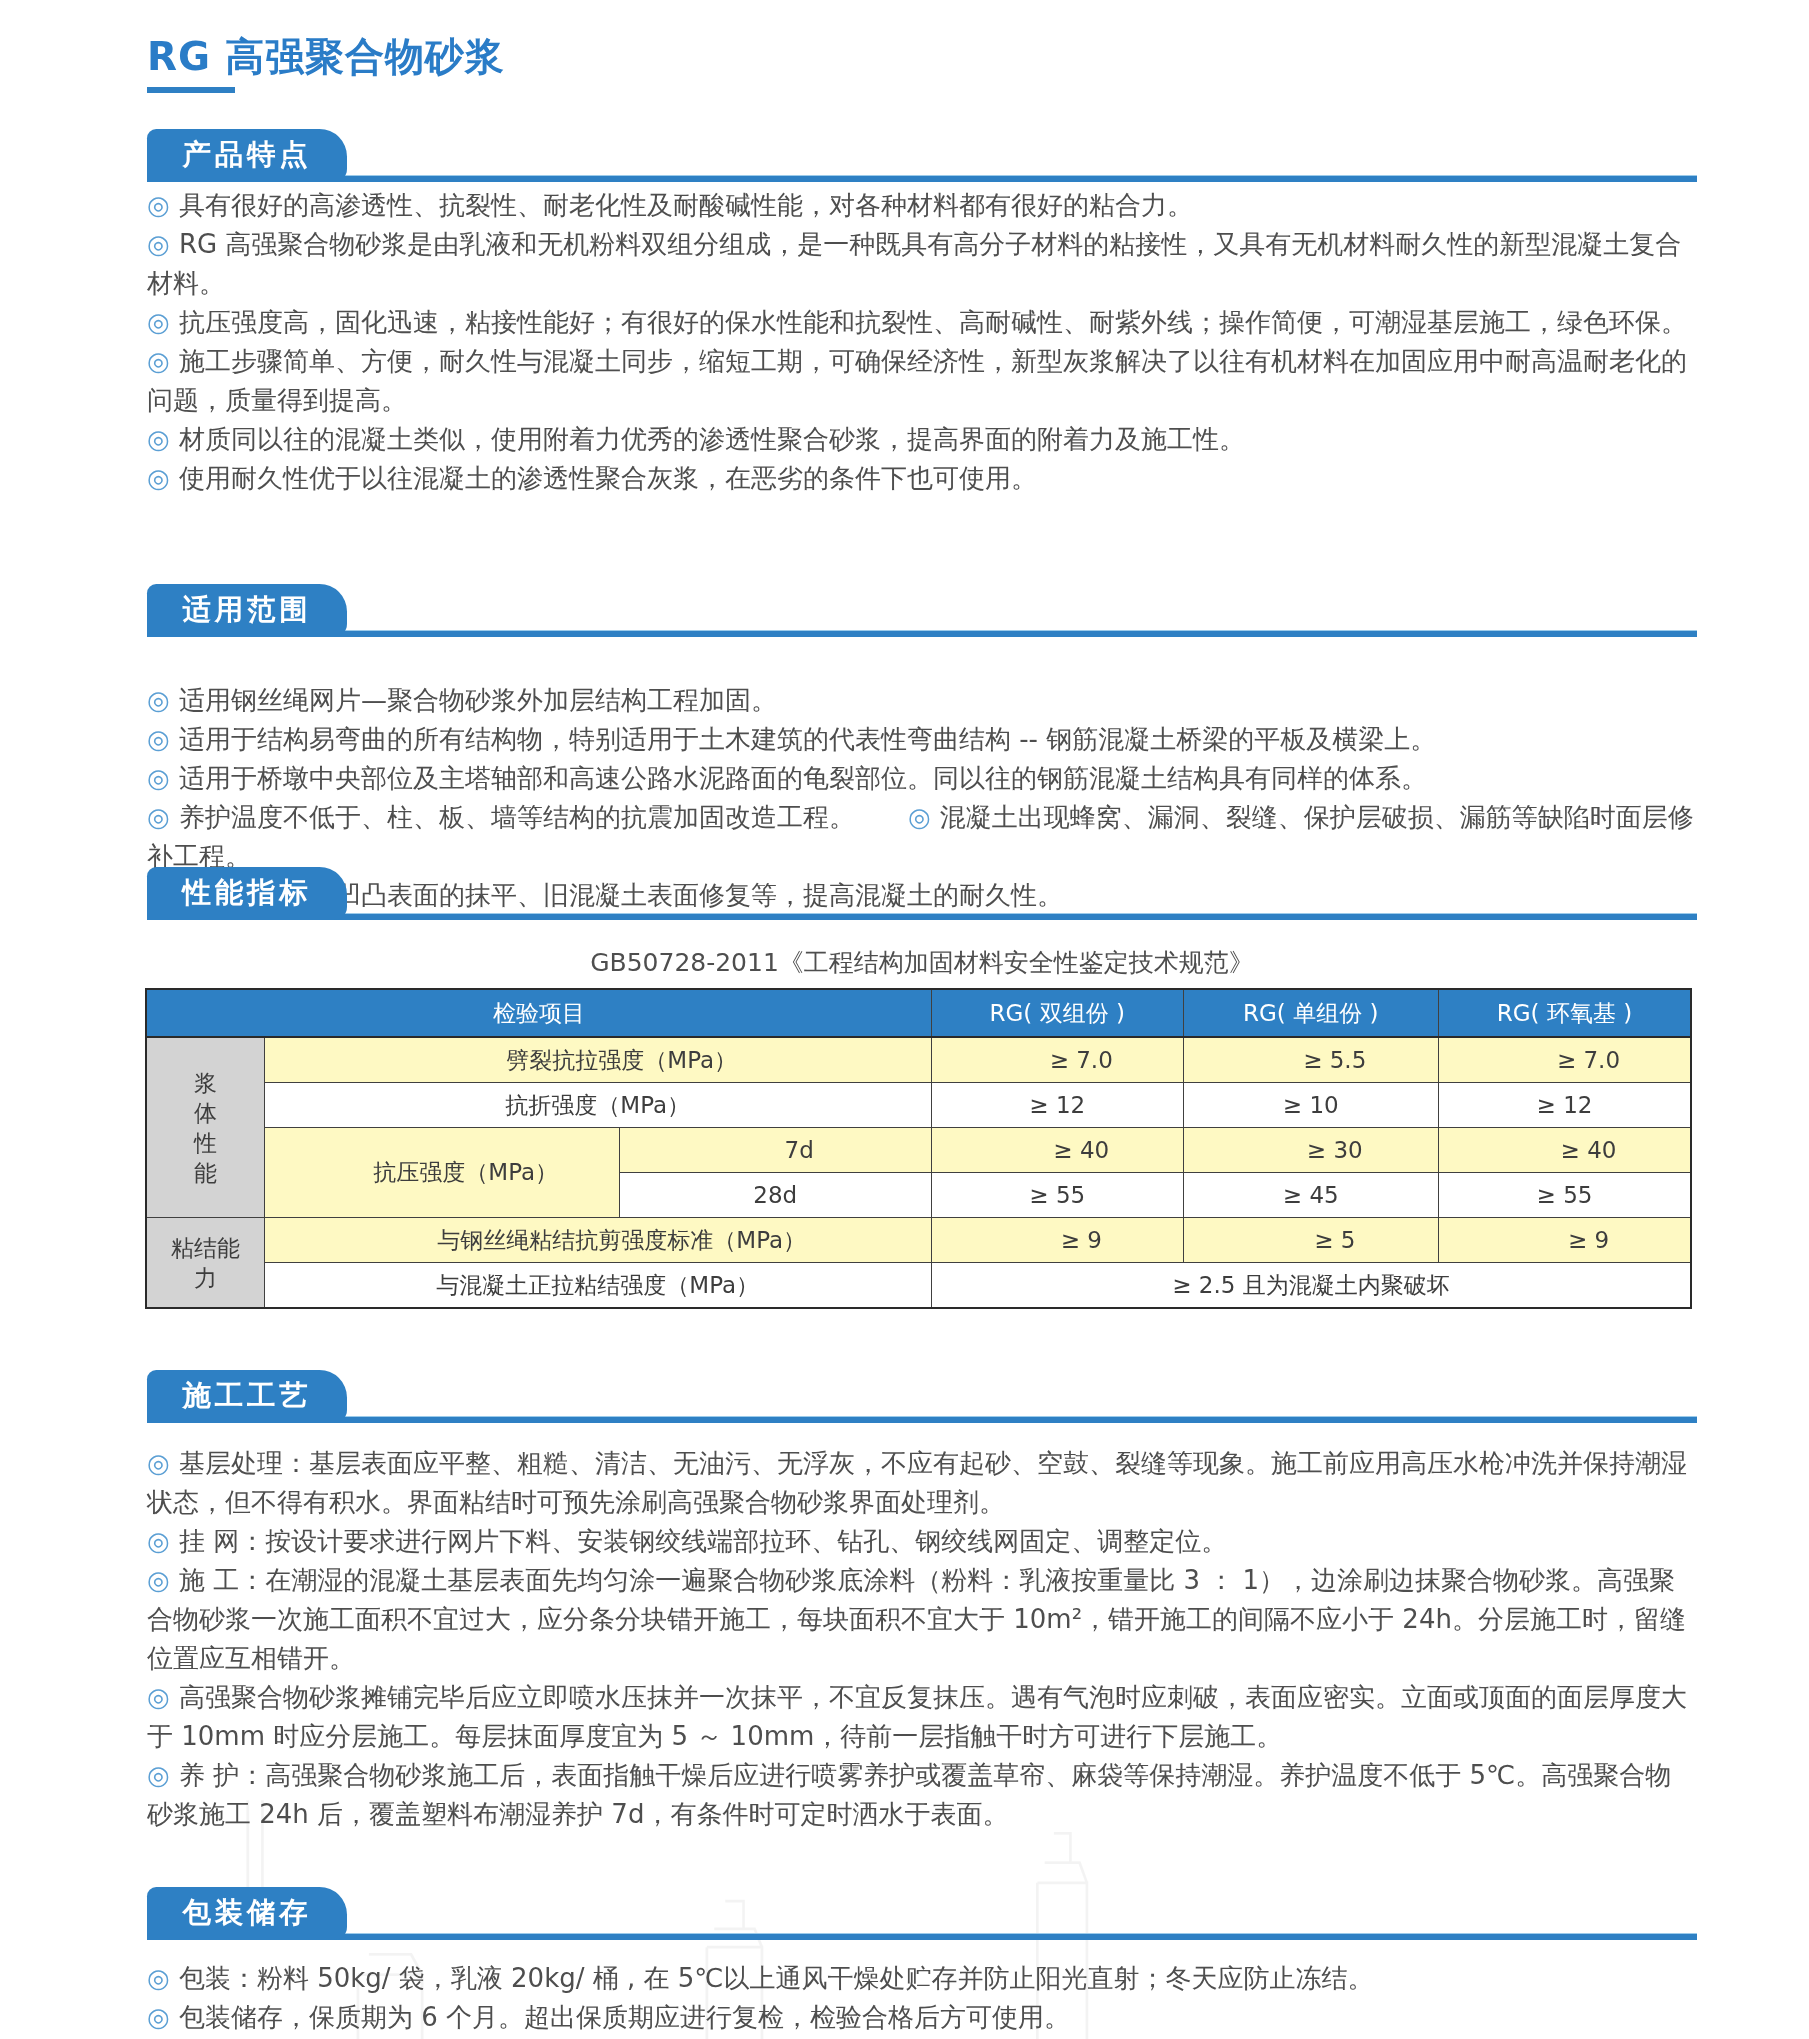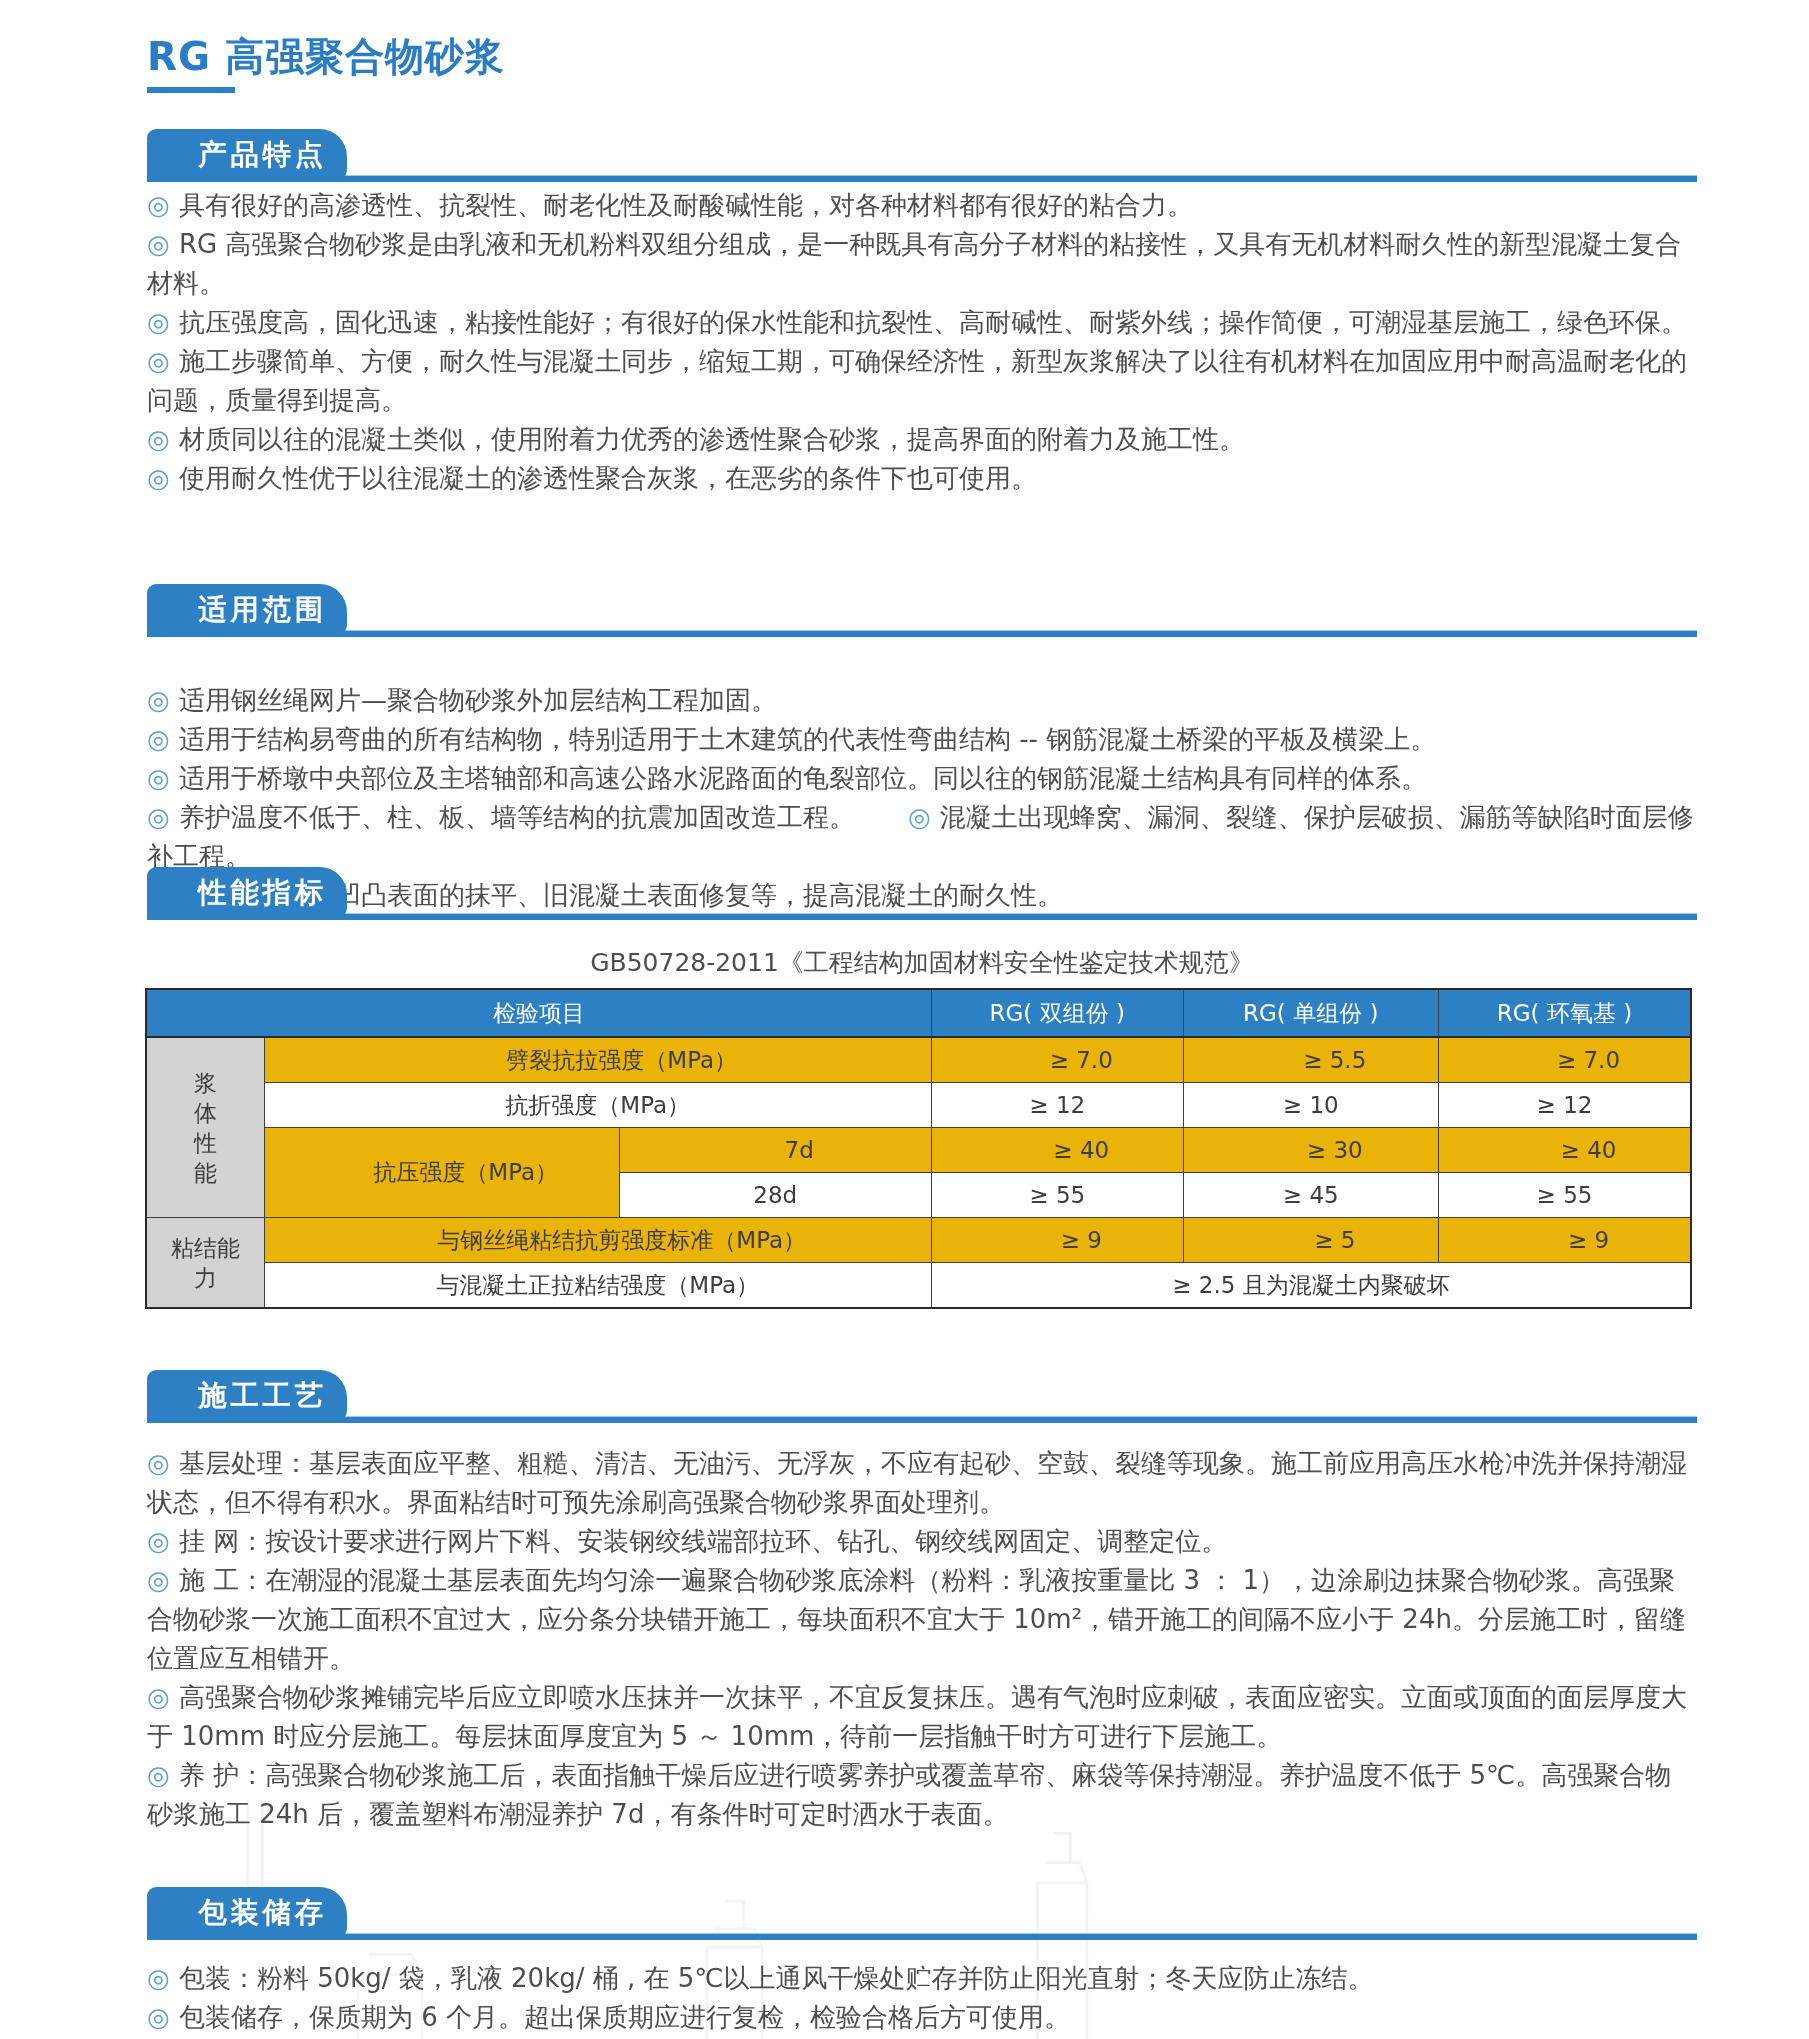--- a/index.html
+++ b/index.html
@@ -10,37 +10,37 @@
 
   .page-title { font-size:39px; font-weight:bold; color:#2a7cc7; letter-spacing:0.9px; }
   .title-dash { width:88px; height:6.4px; background:#2e80c4; }
 
   .sec-head { height:53px; }
   .sec-rule { position:absolute; left:0; right:0; bottom:0; height:7.3px;
               background:#2e80c4; border-top:1.8px solid #9ccbea; box-sizing:border-box; }
   .sec-tab { position:absolute; left:0; bottom:0; height:53px; min-width:200px;
              padding:0 20px; box-sizing:border-box;
              background:#2e80c4; color:#ffffff; font-size:28.5px; font-weight:bold;
-             line-height:51px; text-align:right; letter-spacing:3.7px;
+             line-height:51px; text-align:center; letter-spacing:3.7px;
              border-radius:9.2px 27.5px 13px 0; }
 
   .blist p { margin:0; font-size:26px; line-height:39px; color:#4e4e4e; text-align:left; }
   .mk { color:#5b9fd4; margin-right:9.2px; }
   .mk2 { color:#5b9fd4; margin-right:9.2px; margin-left:53px; }
 
   .tbl-caption { text-align:center; font-size:25px; color:#4e4e4e; }
 
   table.perf { border-collapse:collapse; width:1545px; table-layout:fixed;
                border:2.8px solid #2a2a2a; }
   table.perf th, table.perf td { border:1.8px solid #404040; text-align:center;
                padding:0; font-size:23px; color:#3d3d3d; overflow:hidden; }
   table.perf thead th { background:#2e80c4; color:#ffffff; font-weight:normal;
                height:46px; border-bottom:2.8px solid #2a2a2a; }
   table.perf tbody td { height:44px; background:#ffffff; }
-  table.perf td.gray { background:#eab308;padding-left:48px; }
+  table.perf td.gray { background:#fef9c3;padding-left:48px; }
   table.perf td.vgroup { white-space:pre-line; line-height:30px; background:#d3d3d3; }
 
   .watermark { position:absolute; opacity:0.08; pointer-events:none; }
 </style>
 </head>
 <body>
 
 <div class="page">
 
   <svg class="watermark" style="left:211px; top:1745px;" width="1010" height="295" viewBox="0 0 1100 321">

